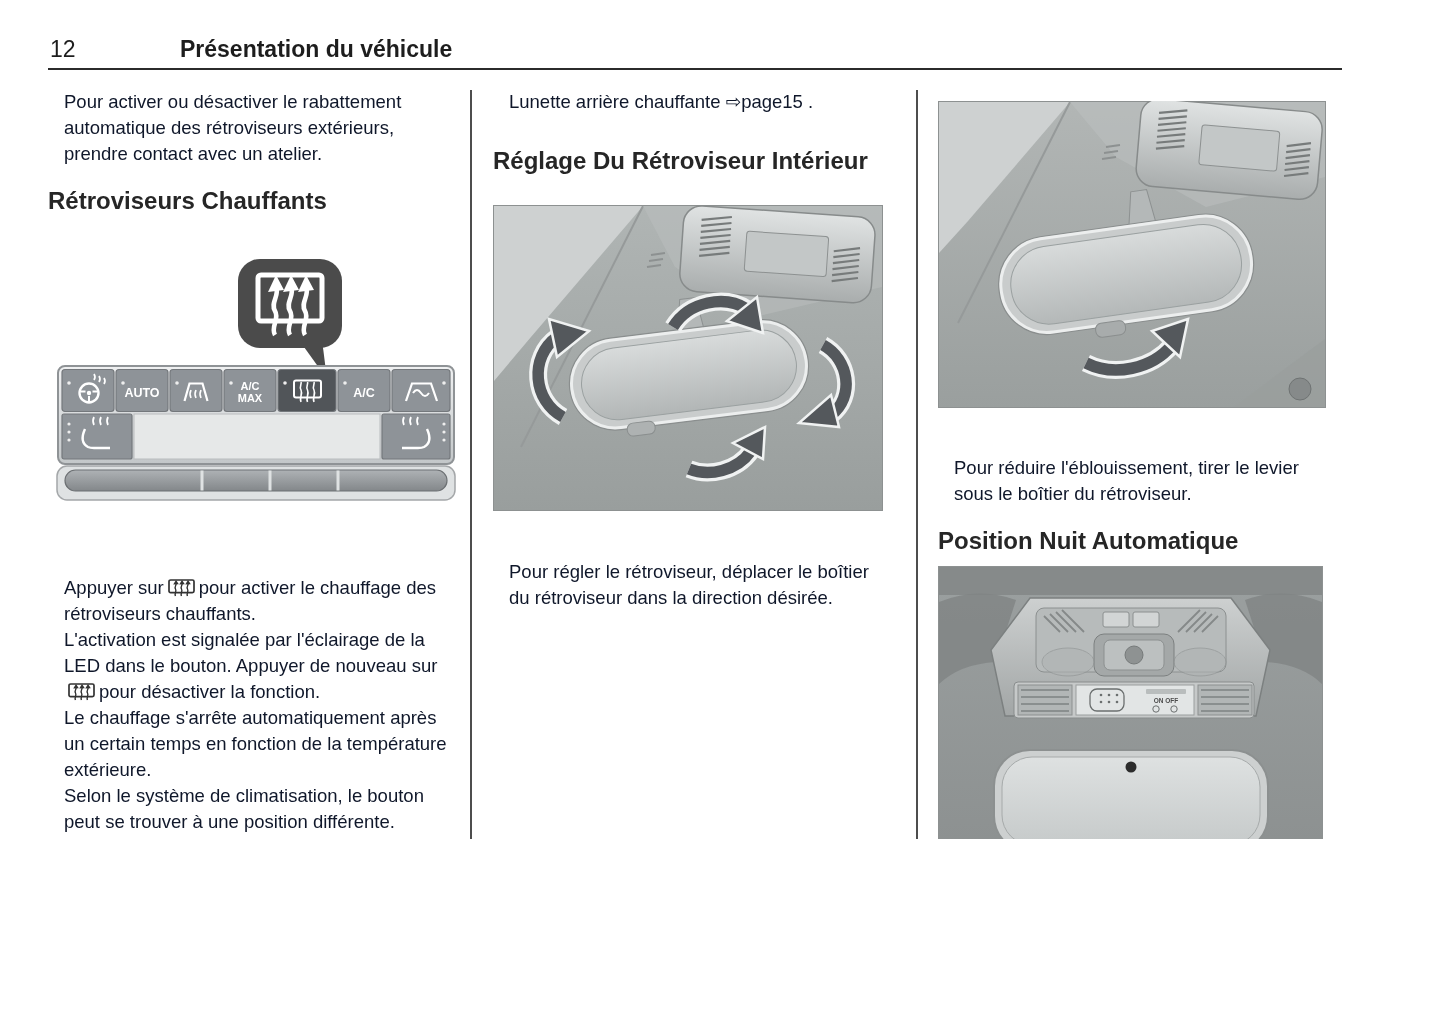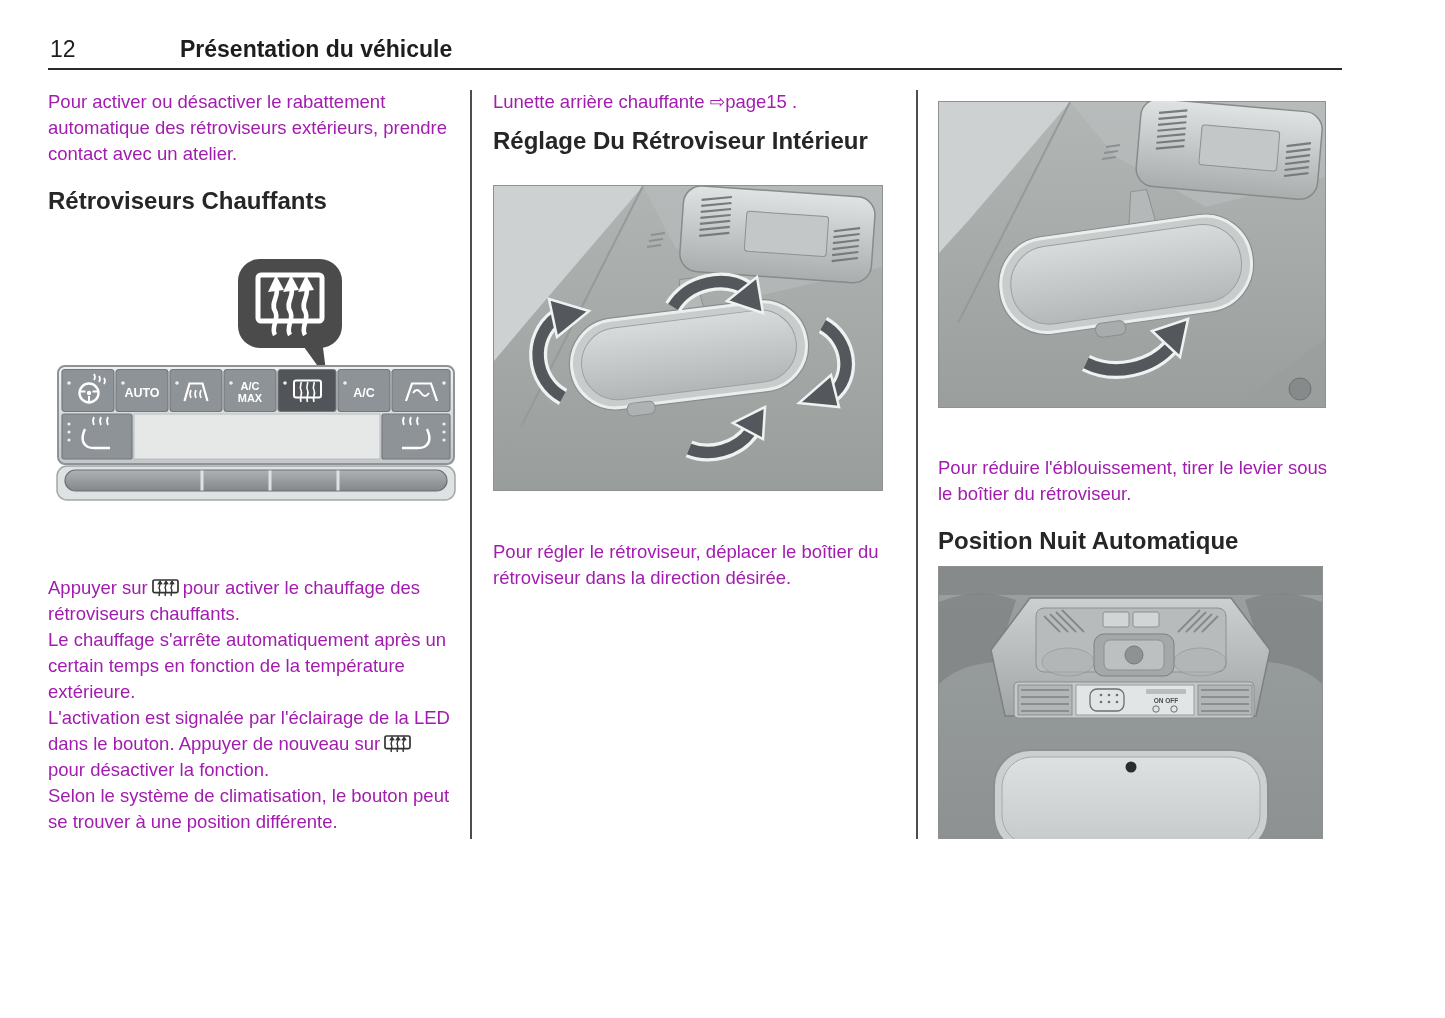--- a/index.html
+++ b/index.html
@@ -12,21 +12,21 @@
   .hdr-rule  { position:absolute; left:48px;  top:68px; width:1294px; height:2px; background:#2b2b2b; }
 
   .vdiv { position:absolute; top:90px; width:2px; height:880px; background:#4d4d4d; }
   .vdiv1 { left:470px; } .vdiv2 { left:916px; }
 
   .col  { position:absolute; top:89px; }
   .col1 { left:48px;  width:402px; }
   .col2 { left:493px; width:400px; }
   .col3 { left:938px; width:403px; }
 
-  p.body { font-size:18.5px; line-height:26px; color:#a21caf; }
+  p.body { font-size:18.5px; line-height:26px; color:#0f172a;margin-left:16px; }
   h2.chapter { font-size:28.5px; line-height:33px; font-weight:bold; color:#262626; margin-top:32px; }
   h3.section { font-size:24px;   line-height:30px; font-weight:bold; color:#262626; margin-top:19px; }
   .mt0 { margin-top:0; }
 
   .fig { display:block; }
   .fig1 { margin:40px 0 0 8px; }
   .fig2 { margin-top:29px; }
   .fig3 { margin-top:12px; }
   .fig4 { margin-top:10px; }
   .paras { margin-top:74px; }
@@ -186,33 +186,33 @@
         </g>
       </g>
     </svg>
 
     <div class="paras">
       <p class="body">
         <span>Appuyer sur</span><svg class="inl" viewBox="0 0 27 18">
             <use href="#g-indefrost"></use>
           </svg><span>pour activer le chauffage des rétroviseurs chauffants.</span>
       </p>
-      <p class="body">Le chauffage s'arrête automatiquement après un certain temps en fonction de la température extérieure.</p>
       <p class="body">
         <span>L'activation est signalée par l'éclairage de la LED dans le bouton. Appuyer de nouveau sur</span><svg class="inl" viewBox="0 0 27 18">
             <use href="#g-indefrost"></use>
           </svg><span>pour désactiver la fonction.</span>
       </p>
+      <p class="body">Le chauffage s'arrête automatiquement après un certain temps en fonction de la température extérieure.</p>
       <p class="body">Selon le système de climatisation, le bouton peut se trouver à une position différente.</p>
     </div>
   </div>
 
   <div class="col col2">
     <p class="body">Lunette arrière chauffante ⇨page15 .</p>
-    <h3 class="section" style="margin-top:11px;">Réglage Du Rétroviseur Intérieur</h3>
+    <h3 class="section" style="margin-top:31px;">Réglage Du Rétroviseur Intérieur</h3>
 
     <svg class="fig fig2" width="390" height="306" viewBox="0 0 390 306">
       <defs>
         <linearGradient id="mi-bg" x1="0" y1="0" x2="0" y2="1">
           <stop offset="0" stop-color="#b0b5b4"></stop>
             <stop offset="1" stop-color="#999e9d"></stop>
         </linearGradient>
         <linearGradient id="mi-face" x1="0" y1="0" x2="0" y2="1">
           <stop offset="0" stop-color="#d8dbdb"></stop>
             <stop offset="1" stop-color="#b2b6b6"></stop>

